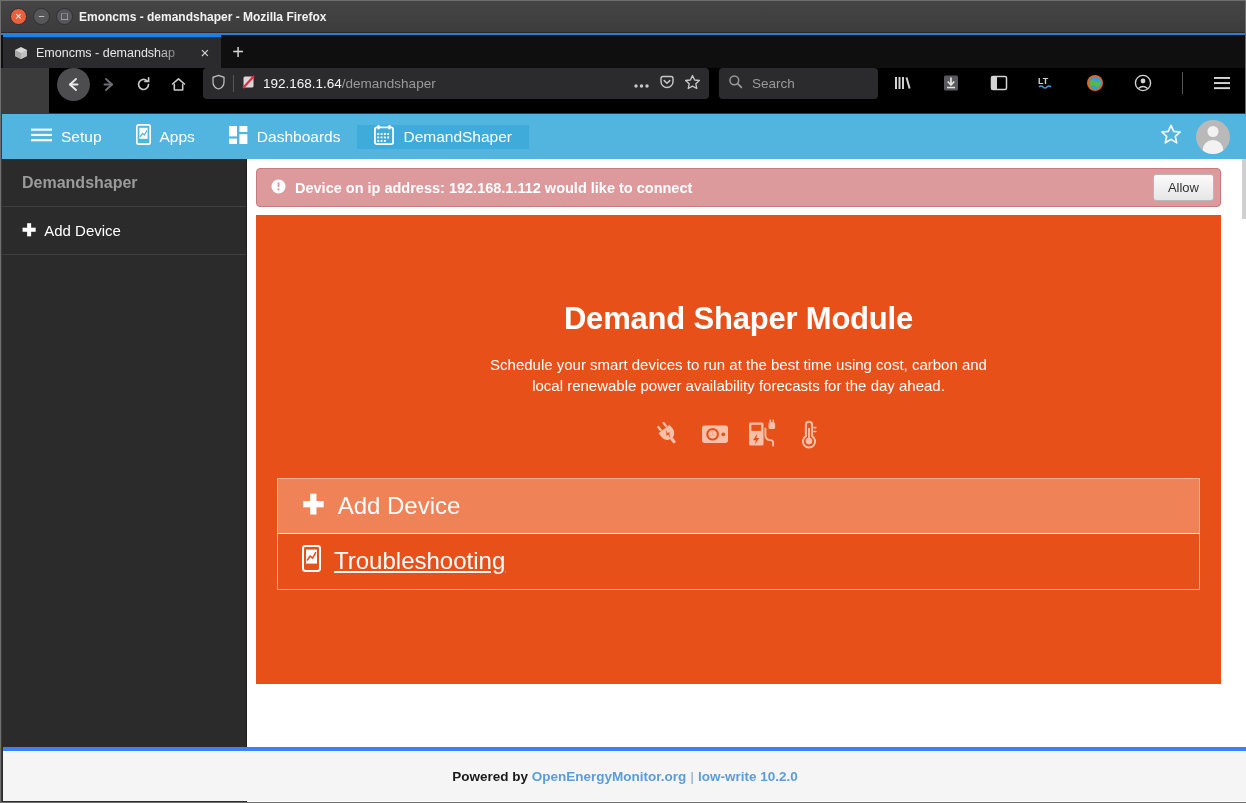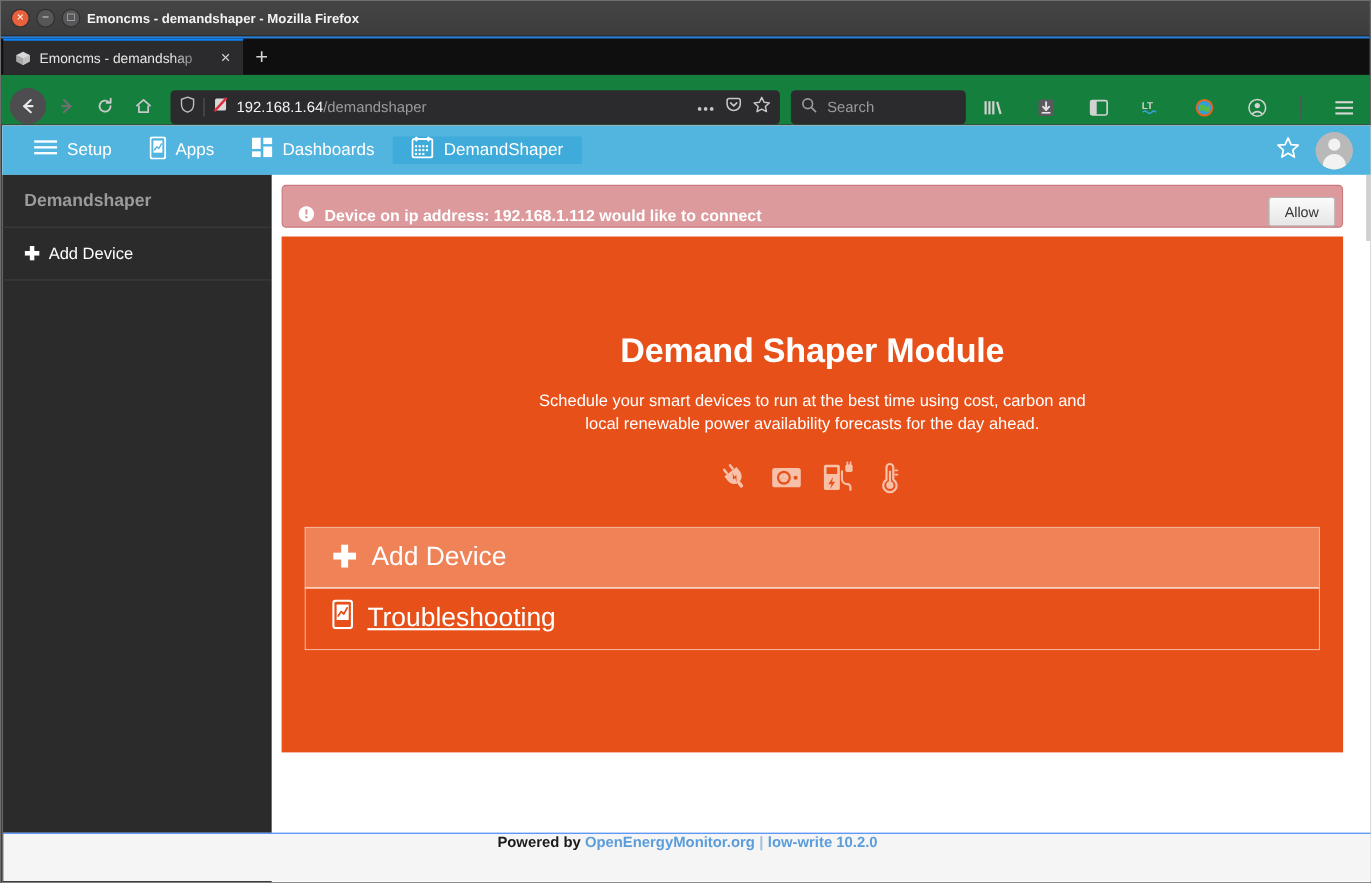--- a/index.html
+++ b/index.html
@@ -80,24 +80,25 @@
   }
   .newtab {
     color: #d4d4d4; font-size: 20px; line-height: 1;
     width: 34px; height: 33px;
     display: flex; align-items: center; justify-content: center;
   }
 
   
   .navbar {
     height: 45px;
-    background: #15803d;
-    display: flex; align-items: flex-end;
+    background: #000000;
+    display: flex; align-items: flex-start;
     padding: 0 8px;
     gap: 2px;
+    margin-left: 48px;
   }
   .navbtn {
     width: 33px; height: 33px; border-radius: 50%;
     display: flex; align-items: center; justify-content: center;
     color: #c8c8c8;
   }
   .navbtn.back { background: #4d4d50; color:#e6e6e6; }
   .navbtn.fwd { color: #6f6f72; }
   .urlbar {
     flex: 1;
@@ -190,21 +191,21 @@
   }
   .sidebar-item .plus { font-size: 17px; font-weight: bold; line-height:1; }
 
   .content { flex: 1; background: #ffffff; position: relative; padding: 9px 25px 0 9px; }
 
   .alert {
     background: #dc9a9d;
     border: 1px solid #c9797d;
     border-radius: 4px;
     height: 39px;
-    display: flex; align-items: flex-end;
+    display: flex; align-items: center;
     padding: 0 6px 0 14px;
     margin-bottom: 8px;
   }
   .alert-text {
     color: #ffffff; font-size: 14.5px; font-weight: bold;
     display:flex; align-items:center; gap:9px;
   }
   .alert-btn {
     margin-left: auto;
     background: linear-gradient(180deg,#fbfbfb 0%,#e6e6e6 100%);
@@ -244,24 +245,24 @@
     color: #ffffff; font-size: 24px;
     border: 1px solid #f2b295;
   }
   .hero-btn.hover { background: #ef8357; border-bottom-color:#ffffff; }
   .hero-btn.plain { border-top: none; text-decoration: underline; }
   .hero-btn .plus { font-size: 27px; font-weight: bold; line-height: 1; }
 
   .footer {
     position: absolute;
     left: 1px; bottom: 1px;
-    width: 1244px; height: 44px;
+    width: 1244px; height: 54px;
     background: #f5f5f5;
-    border-top: 1px solid #3b82f6;
-    display: flex; justify-content: center;
+    border-top: 4px solid #3b82f6;
+    display: flex; align-items: center; justify-content: center;
     font-size: 13.5px;
   }
   .footer b { color: #1a1a1a; }
   .footer a { color: #5b9ddb; text-decoration: none; font-weight: bold; }
   .footer .sep { color: #9fbfdb; margin: 0 4px; font-weight:bold; }
 
   .scroll-nub {
     position: absolute; right: 0; top: 0;
     width: 4px; height: 60px; background: #cfcfcf;
   }

